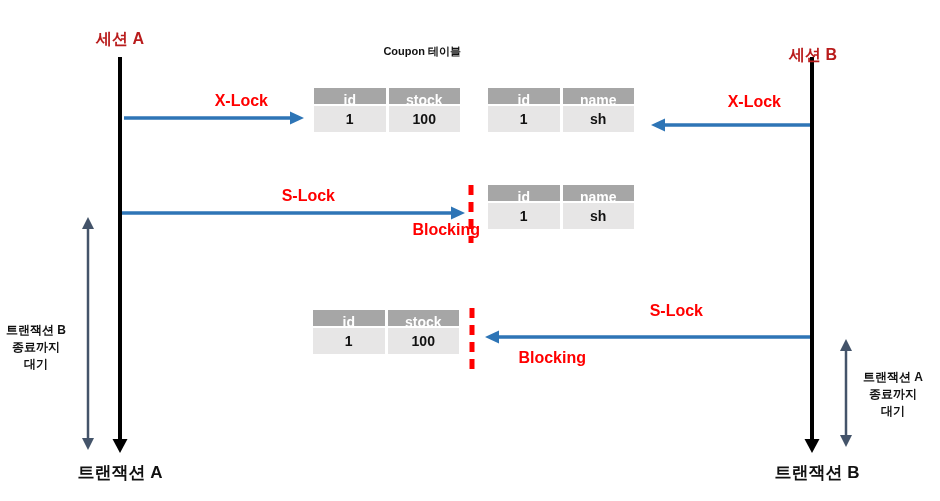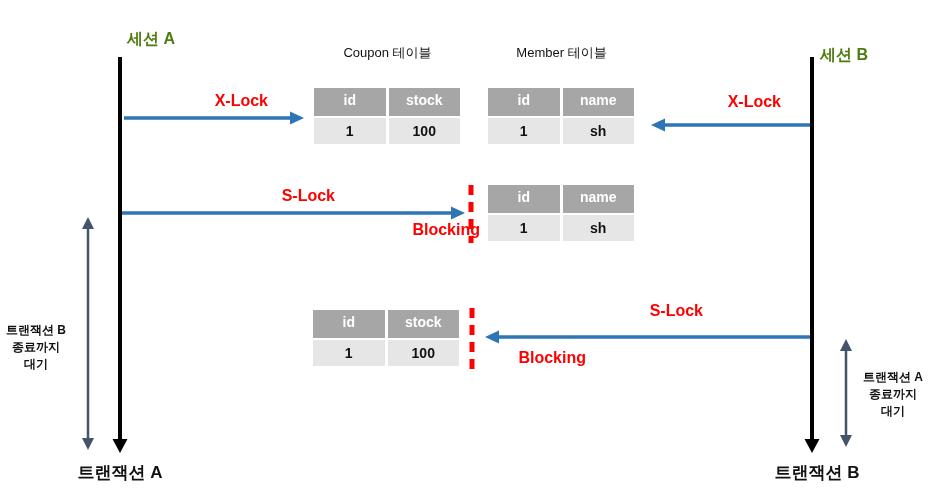--- a/index.html
+++ b/index.html
@@ -9,39 +9,39 @@
     height: 501px;
     background: #ffffff;
     font-family: "Liberation Sans", "DejaVu Sans", sans-serif;
     overflow: hidden;
   }
   svg.layer { position: absolute; left: 0; top: 0; width: 940px; height: 501px; }
 
   .session-label {
     position: absolute;
     width: 110px;
+    text-align: center;
+    font-size: 16px;
+    font-weight: bold;
+    color: #b91c1c;
+  }
+  .txn-label {
+    position: absolute;
+    width: 130px;
+    text-align: center;
+    font-size: 17px;
+    font-weight: bold;
+    color: #111111;
+  }
+  .table-title {
+    position: absolute;
+    width: 147px;
     text-align: right;
-    font-size: 16px;
-    font-weight: bold;
-    color: #4d7c0f;
-  }
-  .txn-label {
-    position: absolute;
-    width: 130px;
-    text-align: center;
-    font-size: 17px;
-    font-weight: bold;
-    color: #111111;
-  }
-  .table-title {
-    position: absolute;
-    width: 147px;
-    text-align: center;
-    font-size: 13px;
-    font-weight: normal;
+    font-size: 11px;
+    font-weight: bold;
     color: #111111;
   }
   .lock-label {
     position: absolute;
     width: 110px;
     text-align: right;
     font-size: 16px;
     font-weight: bold;
     color: #FF0000;
   }
@@ -64,21 +64,21 @@
   .dtable .trow + .trow { margin-top: 2px; }
   .dtable .cell {
     flex: 1;
     text-align: center;
     font-weight: bold;
   }
   .dtable .hcell {
     background: #A6A6A6;
     color: #ffffff;
     font-size: 14px;
-    height: 28px;
+    height: 16px;
     line-height: 24px;
   }
   .dtable .rcell {
     background: #E7E6E6;
     color: #111111;
     font-size: 14px;
     height: 26px;
     line-height: 26px;
   }
 </style>
@@ -133,21 +133,20 @@
       <line x1="846" y1="349" x2="846" y2="437" stroke="#44546A" stroke-width="2.5"></line>
       <polygon points="840,351 852,351 846,339" fill="#44546A"></polygon>
       <polygon points="840,435 852,435 846,447" fill="#44546A"></polygon>
     </g>
   </svg>
 
   <div class="session-label" style="left:65px; top:29px">세션 A</div>
   <div class="session-label" style="left:758px; top:45px">세션 B</div>
 
   <div class="table-title" style="left:314px; top:44px">Coupon 테이블</div>
-  <div class="table-title" style="left:488px; top:44px">Member 테이블</div>
 
   <div class="dtable" style="left:314px; top:88px">
     <div class="trow">
       <div class="cell hcell">id</div>
       <div class="cell hcell">stock</div>
     </div>
     <div class="trow">
       <div class="cell rcell">1</div>
       <div class="cell rcell">100</div>
     </div>

